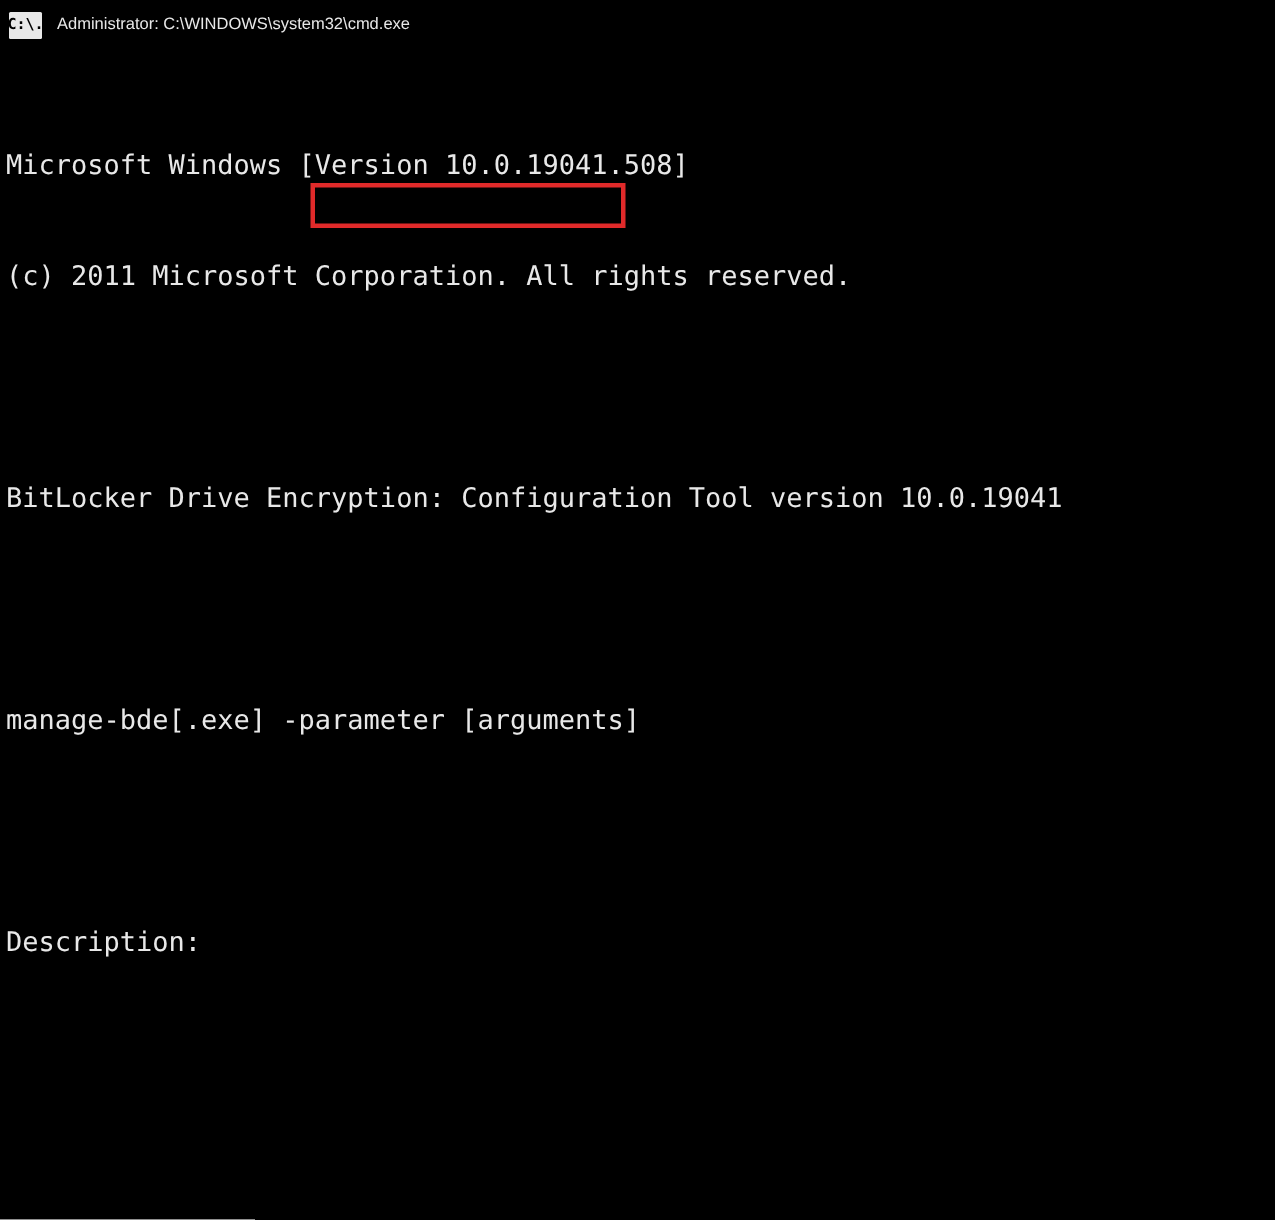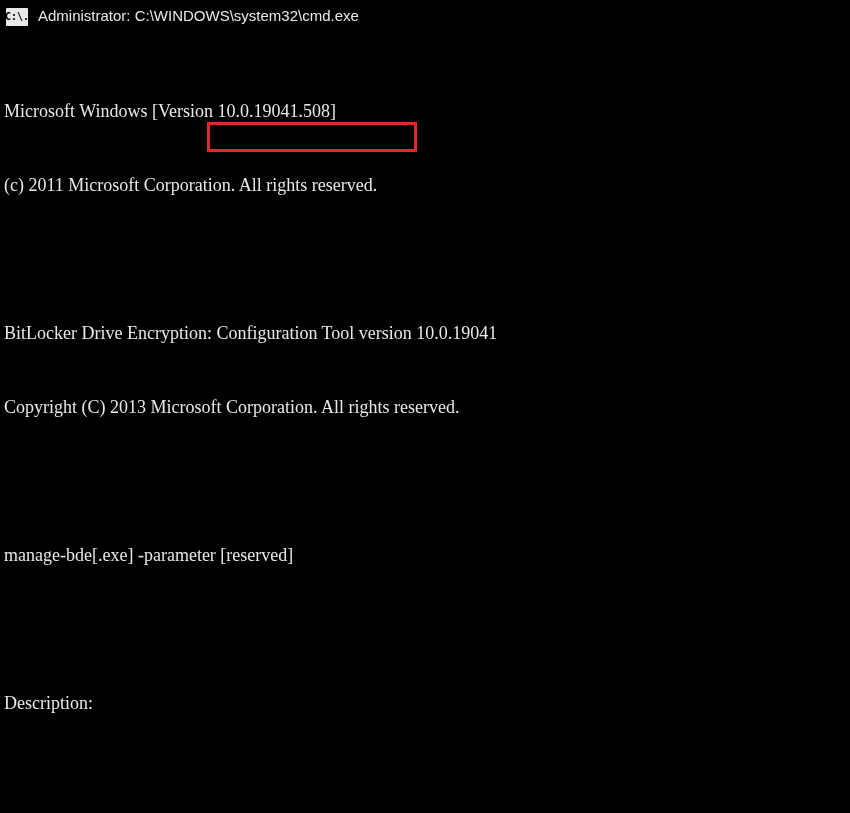--- a/index.html
+++ b/index.html
@@ -39,29 +39,28 @@
     font-family: Consolas, monospace;
     font-size: 10px;
     font-weight: bold;
     margin-right: 10px;
     border-radius: 1px;
     line-height: 1;
   }
   .titlebar .title-text {
     color: #e8e8e8;
     font-family: "Segoe UI", Tahoma, sans-serif;
-    font-size: 15px;
+    font-size: 11px;
   }
   .terminal {
     padding: 16px 4px 0 4px;
     white-space: pre;
   }
   .line {
     white-space: pre;
-    font-family: Liberation Serif, serif;
   }
   .highlight-box {
     position: absolute;
     border: 3px solid #e02a2a;
     box-sizing: border-box;
     pointer-events: none;
   }
 </style>
 </head>
 <body>
@@ -71,23 +70,22 @@
   <div class="titlebar">
     <div class="icon-box">C:\.</div>
     <div class="title-text">Administrator: C:\WINDOWS\system32\cmd.exe</div>
   </div>
 
   <div class="terminal">
     <div class="line">Microsoft Windows [Version 10.0.19041.508]</div>
     <div class="line">(c) 2011 Microsoft Corporation. All rights reserved.</div>
     <div class="line"> </div>
     <div class="line">BitLocker Drive Encryption: Configuration Tool version 10.0.19041</div>
-    <div class="line">Copyright (C) 2013 Microsoft Corporation. All rights reserved.</div>
     <div class="line"> </div>
-    <div class="line">manage-bde[.exe] -parameter [reserved]</div>
+    <div class="line">manage-bde[.exe] -parameter [arguments]</div>
     <div class="line"> </div>
     <div class="line">Description:</div>
     
     
     
     
     
     
     
     

